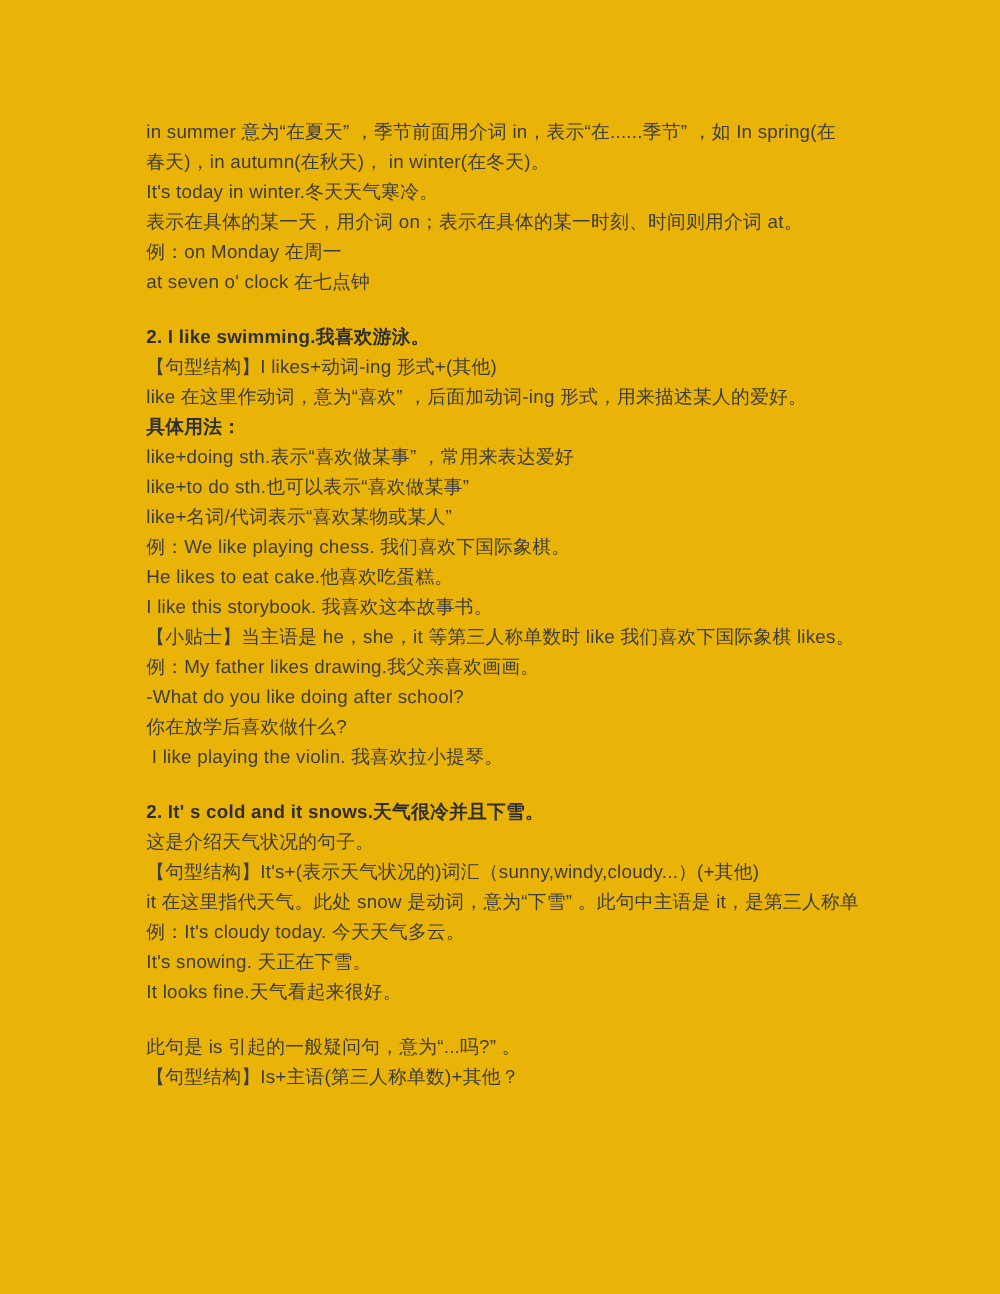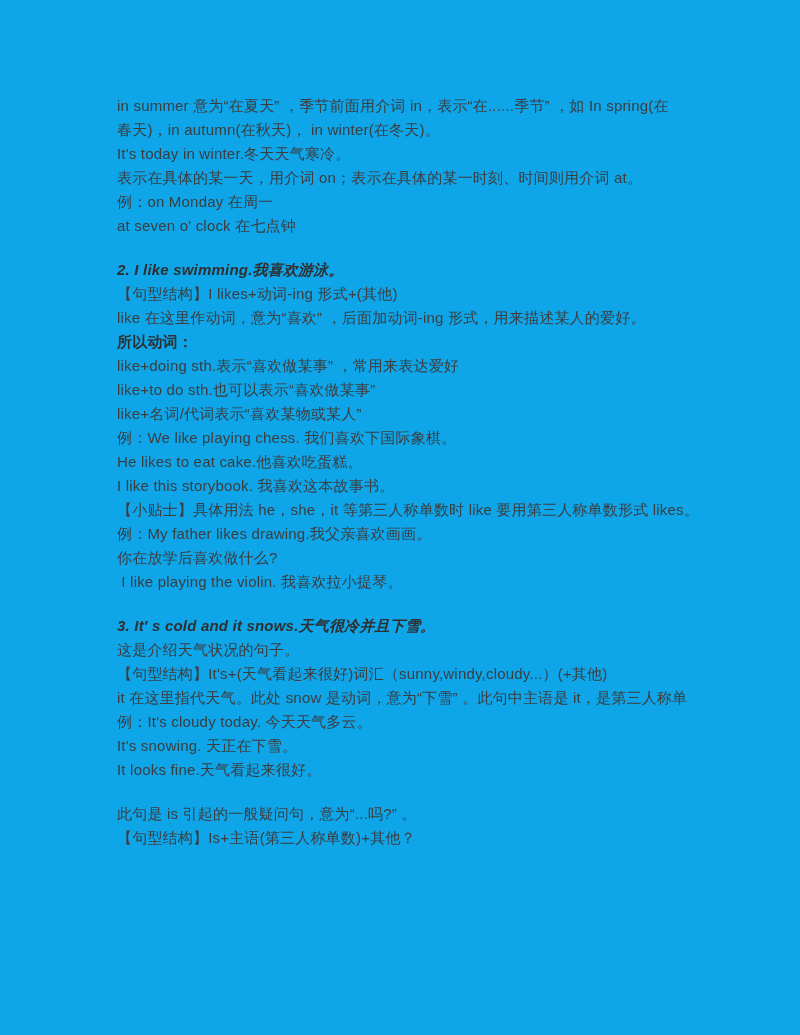--- a/index.html
+++ b/index.html
@@ -13,41 +13,40 @@
     position: relative;
     overflow: hidden;
     font-family: "Liberation Sans", "DejaVu Sans", sans-serif;
   }
   .page {
     position: absolute;
     left: 0;
     top: 0;
     width: 800px;
     height: 1035px;
-    background: #0ea5e9;
+    background: #eab308;
   }
   .content {
     position: absolute;
     left: 117px;
     top: 94px;
     width: 570px;
   }
   .section { margin: 0; }
   .section + .section { margin-top: 20px; }
   .line {
     font-size: 15px;
     line-height: 24px;
     color: #3d3d3d;
     white-space: pre;
     letter-spacing: 0.2px;
   }
   .heading {
     font-weight: bold;
     color: #2f2f2f;
-    font-style: italic;
   }
   .bold {
     font-weight: bold;
     color: #2f2f2f;
   }
 </style>
 </head>
 <body>
 
 <div class="page">
@@ -59,37 +58,38 @@
       <div class="line">It's today in winter.冬天天气寒冷。</div>
       <div class="line">表示在具体的某一天，用介词 on；表示在具体的某一时刻、时间则用介词 at。</div>
       <div class="line">例：on Monday 在周一</div>
       <div class="line">at seven o' clock 在七点钟</div>
     </div>
 
     <div class="section">
       <div class="line heading">2. I like swimming.我喜欢游泳。</div>
       <div class="line">【句型结构】I likes+动词-ing 形式+(其他)</div>
       <div class="line">like 在这里作动词，意为“喜欢” ，后面加动词-ing 形式，用来描述某人的爱好。</div>
-      <div class="line bold">所以动词：</div>
+      <div class="line bold">具体用法：</div>
       <div class="line">like+doing sth.表示“喜欢做某事” ，常用来表达爱好</div>
       <div class="line">like+to do sth.也可以表示“喜欢做某事”</div>
       <div class="line">like+名词/代词表示“喜欢某物或某人”</div>
       <div class="line">例：We like playing chess. 我们喜欢下国际象棋。</div>
       <div class="line">He likes to eat cake.他喜欢吃蛋糕。</div>
       <div class="line">I like this storybook. 我喜欢这本故事书。</div>
-      <div class="line">【小贴士】具体用法 he，she，it 等第三人称单数时 like 要用第三人称单数形式 likes。</div>
+      <div class="line">【小贴士】当主语是 he，she，it 等第三人称单数时 like 我们喜欢下国际象棋 likes。</div>
       <div class="line">例：My father likes drawing.我父亲喜欢画画。</div>
+      <div class="line">-What do you like doing after school?</div>
       <div class="line">你在放学后喜欢做什么?</div>
       <div class="line"> I like playing the violin. 我喜欢拉小提琴。</div>
     </div>
 
     <div class="section">
-      <div class="line heading">3. It' s cold and it snows.天气很冷并且下雪。</div>
+      <div class="line heading">2. It' s cold and it snows.天气很冷并且下雪。</div>
       <div class="line">这是介绍天气状况的句子。</div>
-      <div class="line">【句型结构】It's+(天气看起来很好)词汇（sunny,windy,cloudy...）(+其他)</div>
+      <div class="line">【句型结构】It's+(表示天气状况的)词汇（sunny,windy,cloudy...）(+其他)</div>
       <div class="line">it 在这里指代天气。此处 snow 是动词，意为“下雪” 。此句中主语是 it，是第三人称单</div>
       <div class="line">例：It's cloudy today. 今天天气多云。</div>
       <div class="line">It's snowing. 天正在下雪。</div>
       <div class="line">It looks fine.天气看起来很好。</div>
     </div>
 
     <div class="section">
       <div class="line">此句是 is 引起的一般疑问句，意为“...吗?” 。</div>
       <div class="line">【句型结构】Is+主语(第三人称单数)+其他？</div>
     </div>

